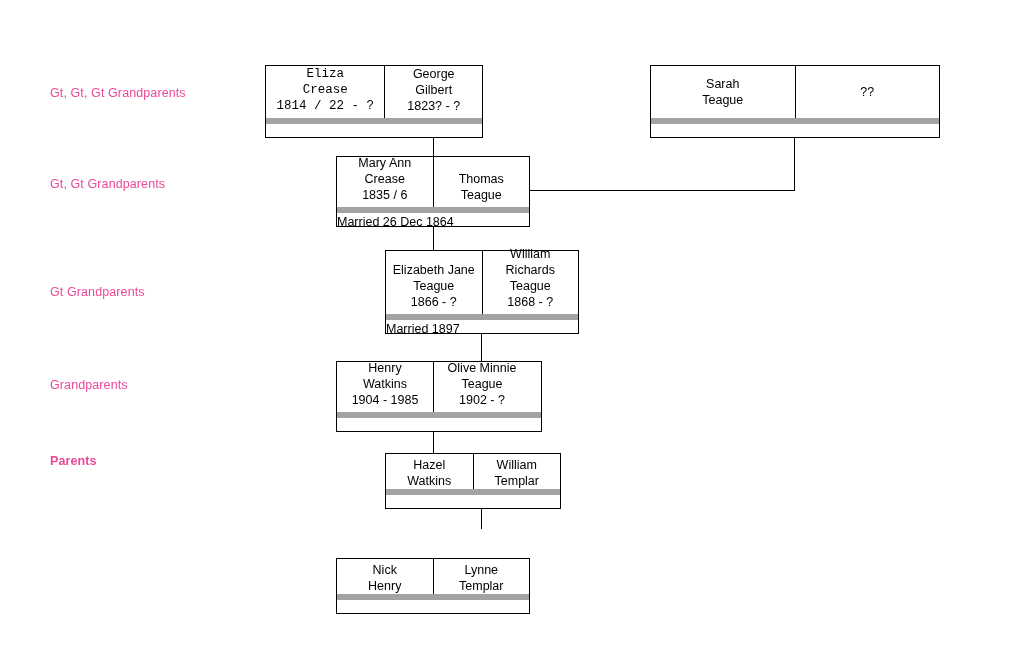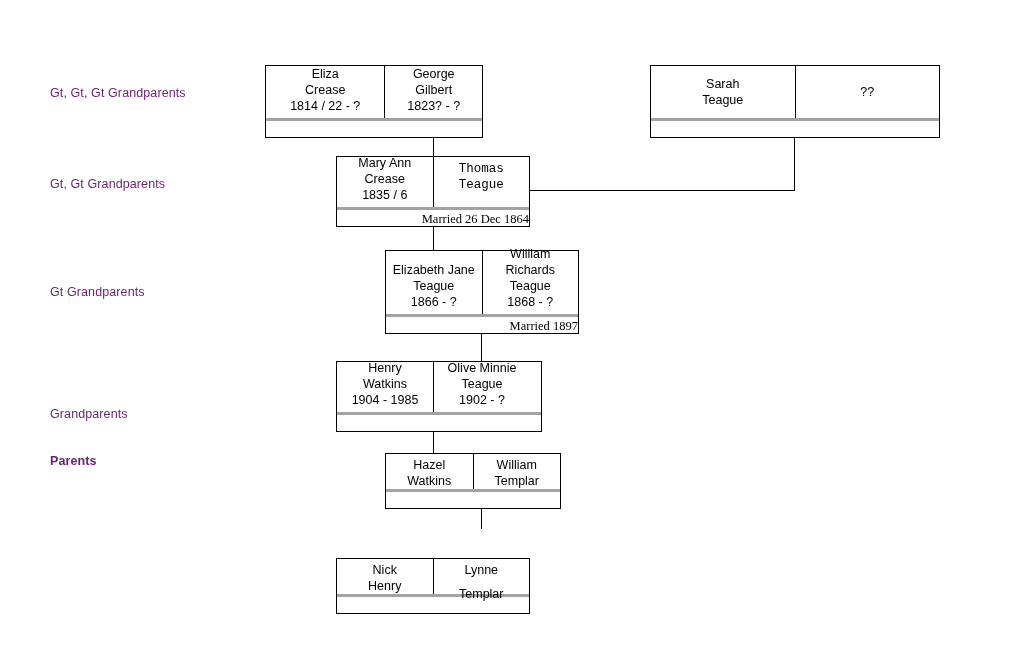--- a/index.html
+++ b/index.html
@@ -18,21 +18,21 @@
     height: 663px;
     background: #ffffff;
     overflow: hidden;
   }
 
   
   .gen-label {
     position: absolute;
     font-size: 12.5px;
     line-height: 14px;
-    color: #701a75;
+    color: #ec4899;
     white-space: nowrap;
     letter-spacing: 0.1px;
   }
 
   
   .couple {
     position: absolute;
     border: 1px solid #000000;
     box-sizing: border-box;
     background: #ffffff;
@@ -58,30 +58,29 @@
   }
   .person .nm {
     white-space: nowrap;
   }
   .person .nm.italic {
   }
   .person .dates {
     white-space: nowrap;
   }
   .banner {
-    border-top: 3px solid #a3a3a3;
-    box-sizing: border-box;
-    text-align: right;
+    border-top: 6px solid #a3a3a3;
+    box-sizing: border-box;
+    text-align: left;
     font-size: 12.5px;
     line-height: 16px;
     height: 19px;
     padding-top: 1px;
     white-space: nowrap;
     overflow: hidden;
-    font-family: Liberation Serif, serif;
   }
 
   
   .vline {
     position: absolute;
     width: 1px;
     background: #000000;
   }
   .hline {
     position: absolute;
@@ -93,40 +92,40 @@
 <body>
 
 <div id="chart">
 
   <div class="gen-label" style="left:50px; top:86px;">Gt, Gt, Gt Grandparents</div>
 
   <div class="gen-label" style="left:50px; top:177px;">Gt, Gt Grandparents</div>
 
   <div class="gen-label" style="left:50px; top:285px;">Gt Grandparents</div>
 
-  <div class="gen-label" style="left:50px; top:378px;margin-top:29px;">Grandparents</div>
+  <div class="gen-label" style="left:50px; top:378px;">Grandparents</div>
 
   <div class="gen-label" style="left:50px; top:454px;font-weight:bold;">Parents</div>
 
   <div class="vline" style="left:433px; top:130px; height:26px;"></div>
 
   <div class="vline" style="left:794px; top:130px; height:61px;"></div>
   <div class="hline" style="left:530px; top:190px; width:265px;"></div>
 
   <div class="vline" style="left:433px; top:224px; height:27px;"></div>
 
   <div class="vline" style="left:481px; top:330px; height:31px;"></div>
 
   <div class="vline" style="left:433px; top:424px; height:29px;"></div>
 
   <div class="vline" style="left:481px; top:497px; height:32px;"></div>
 
   <div class="couple" style="left:265px; top:65px; width:218px;">
     <div class="persons">
-      <div class="person left" style="width:120px; height:52px;">
+      <div class="person left" style="width:120px; height:52px;font-family:Liberation Mono, monospace;">
         <div class="nm">Eliza</div>
         <div class="nm">Crease</div>
         <div class="dates">1814 / 22 - ?</div>
       </div>
       <div class="person" style="width:97px; height:52px;">
         <div class="nm italic">George</div>
         <div class="nm italic">Gilbert</div>
         <div class="dates">1823? - ?</div>
       </div>
     </div>
@@ -146,21 +145,21 @@
     <div class="banner"></div>
   </div>
 
   <div class="couple" style="left:336px; top:156px; width:194px;">
     <div class="persons">
       <div class="person left" style="width:97px; height:50px;">
         <div class="nm">Mary Ann</div>
         <div class="nm">Crease</div>
         <div class="dates">1835 / 6</div>
       </div>
-      <div class="person" style="width:96px; height:50px; justify-content:flex-start; padding-top:4px;font-family:Liberation Mono, monospace;">
+      <div class="person" style="width:96px; height:50px; justify-content:flex-end; padding-top:4px;">
         <div class="nm">Thomas</div>
         <div class="nm">Teague</div>
       </div>
     </div>
     <div class="banner">Married 26 Dec 1864</div>
   </div>
 
   <div class="couple" style="left:385px; top:250px; width:194px;">
     <div class="persons">
       <div class="person left" style="width:97px; height:63px;">
@@ -207,21 +206,21 @@
     </div>
     <div class="banner"></div>
   </div>
 
   <div class="couple" style="left:336px; top:558px; width:194px;">
     <div class="persons">
       <div class="person left" style="width:97px; height:35px; justify-content:flex-start; padding-top:3px;">
         <div class="nm">Nick</div>
         <div class="nm">Henry</div>
       </div>
-      <div class="person" style="width:96px; height:35px; justify-content:flex-start; padding-top:3px;gap:8px;">
+      <div class="person" style="width:96px; height:35px; justify-content:flex-start; padding-top:3px;">
         <div class="nm">Lynne</div>
         <div class="nm">Templar</div>
       </div>
     </div>
     <div class="banner"></div>
   </div>
 
 </div>
 
 </body></html>

